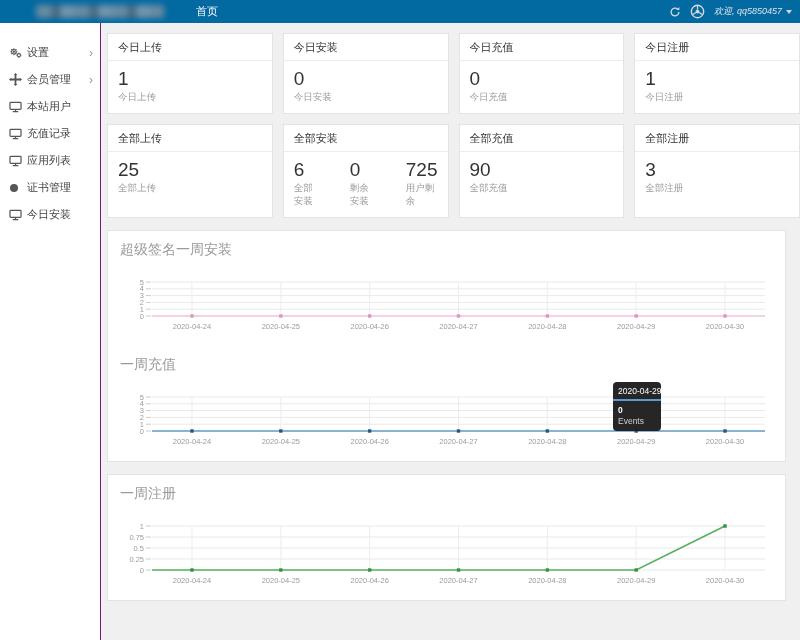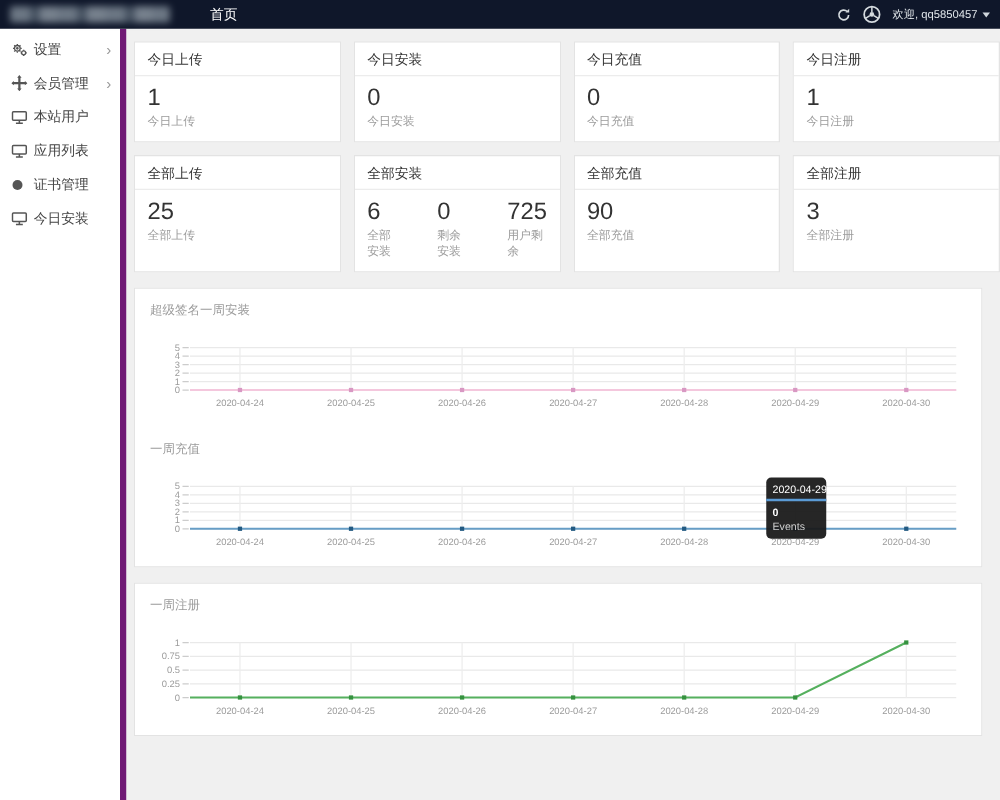--- a/index.html
+++ b/index.html
@@ -1,54 +1,54 @@
 <!DOCTYPE html>
 <html><head>
 <meta charset="utf-8">
 <style>
   * { margin:0; padding:0; box-sizing:border-box; }
   html,body { width:800px; height:640px; overflow:hidden;
     font-family:"Liberation Sans","DejaVu Sans",sans-serif;
     background:#f0f0f0; }
 
   
-  .topbar { height:23px; background:#0f172a; display:flex; align-items:center;
-    color:#e9edf0; font-size:11px; position:relative; z-index:10; }
+  .topbar { height:23px; background:#0369a1; display:flex; align-items:center;
+    color:#e9edf0; font-size:11px; position:relative; z-index:10;padding-left:28px; }
   .brand-redacted { width:128px; height:13px; margin-left:8px; border-radius:2px;
     background:repeating-linear-gradient(90deg,#8b97a2 0 16px,#5a6775 16px 24px,#99a4ae 24px 38px);
     filter:blur(3px); opacity:.75; }
   .home-tab { margin-left:32px; color:#fff; cursor:pointer; }
-  .topbar-right { margin-left:auto; display:flex; align-items:center; gap:9px; padding-right:8px; }
+  .topbar-right { margin-left:auto; display:flex; align-items:center; gap:9px; padding-right:8px;font-style:italic; }
   .tb-icon { display:flex; align-items:center; cursor:pointer; }
   .avatar { width:15px; height:15px; border-radius:50%; display:flex; cursor:pointer; }
   .welcome { font-size:9px; color:#dfe5e9; display:flex; align-items:center; gap:4px; cursor:pointer; }
   .caret-down { width:0; height:0; border-left:3.5px solid transparent;
     border-right:3.5px solid transparent; border-top:4px solid #cfd6db; }
 
   
   .sidebar { position:absolute; left:0; top:23px; bottom:0; width:101px;
-    background:#fff; border-right:5px solid #701a75; padding-top:3px; }
+    background:#fff; border-right:1px solid #701a75; padding-top:16px; }
   .side-item { display:flex; align-items:center; height:27px; padding:0 7px 0 9px;
     font-size:11px; color:#444; cursor:pointer; }
   .side-item .icon { width:18px; display:flex; align-items:center; }
   .side-item .chevron { margin-left:auto; color:#999; font-size:12px; line-height:10px; }
 
   
   .main { margin-left:98px; padding:10px 0 0 9px; }
   .stat-grid { display:grid; grid-template-columns:repeat(4,1fr); gap:10px; margin-bottom:10px; }
   .card { background:#fff; border:1px solid #e3e3e3; }
   .card-header { padding:6px 10px 5px; font-size:11px; color:#333; border-bottom:1px solid #ececec; }
   .card-body { padding:7px 10px 9px; display:flex; gap:28px; }
   .metric .num { font-size:19px; color:#333; }
   .metric .metric-label { font-size:9.5px; color:#9b9b9b; margin-top:1px; }
 
   
   .panel { background:#fff; border:1px solid #e3e3e3; margin:12px 14px 0 0; position:relative; }
   .chart-block { padding:10px 12px 8px; }
-  .chart-title { font-size:10px; color:#9b9b9b; margin-bottom:17px; }
+  .chart-title { font-size:14px; color:#9b9b9b; margin-bottom:17px; }
   svg.chart { display:block; }
 
   
   .tooltip { position:absolute; left:505px; top:151px; width:48px;
     background:rgba(24,24,24,.94); border-radius:4px; color:#fff;
     font-size:8.5px; padding:4px 5px 5px; z-index:5; }
   .tt-date { white-space:nowrap; }
   .tt-divider { height:2px; background:#5b9bd5; margin:3px -5px 4px; }
   .tt-value { font-weight:bold; }
   .tt-label { color:#cfcfcf; margin-top:1px; }
@@ -106,20 +106,29 @@
       <span class="chevron">›</span>
     </div>
     <div class="side-item">
       <span class="icon">
         <svg viewBox="0 0 16 14" width="13" height="12">
           <rect x="1.2" y="1.4" width="13.6" height="8.4" rx="1" fill="none" stroke="#555" stroke-width="1.5"></rect>
           <path d="M8 9.8v2.4M4.6 12.6h6.8" stroke="#555" stroke-width="1.5" fill="none"></path>
         </svg>
       </span>
       <span>本站用户</span>
+    </div>
+    <div class="side-item">
+      <span class="icon">
+        <svg viewBox="0 0 16 14" width="13" height="12">
+          <rect x="1.2" y="1.4" width="13.6" height="8.4" rx="1" fill="none" stroke="#555" stroke-width="1.5"></rect>
+          <path d="M8 9.8v2.4M4.6 12.6h6.8" stroke="#555" stroke-width="1.5" fill="none"></path>
+        </svg>
+      </span>
+      <span>充值记录</span>
     </div>
     <div class="side-item">
       <span class="icon">
         <svg viewBox="0 0 16 14" width="13" height="12">
           <rect x="1.2" y="1.4" width="13.6" height="8.4" rx="1" fill="none" stroke="#555" stroke-width="1.5"></rect>
           <path d="M8 9.8v2.4M4.6 12.6h6.8" stroke="#555" stroke-width="1.5" fill="none"></path>
         </svg>
       </span>
       <span>应用列表</span>
     </div>

